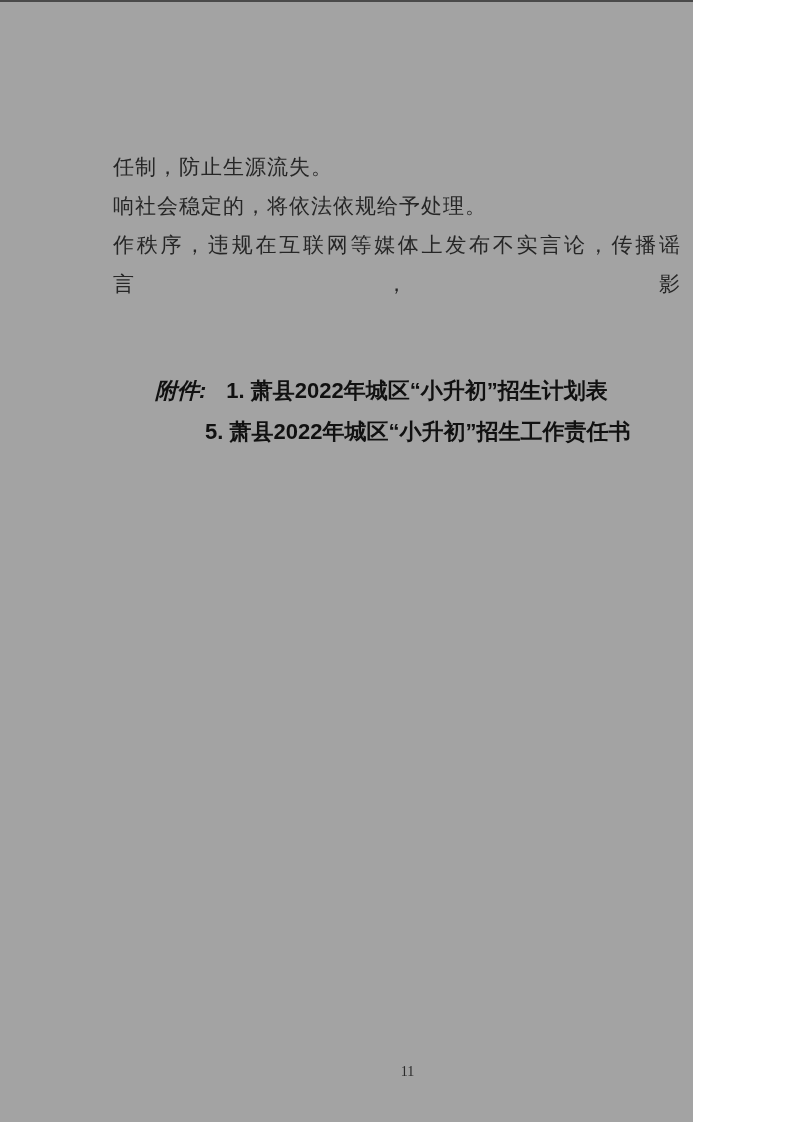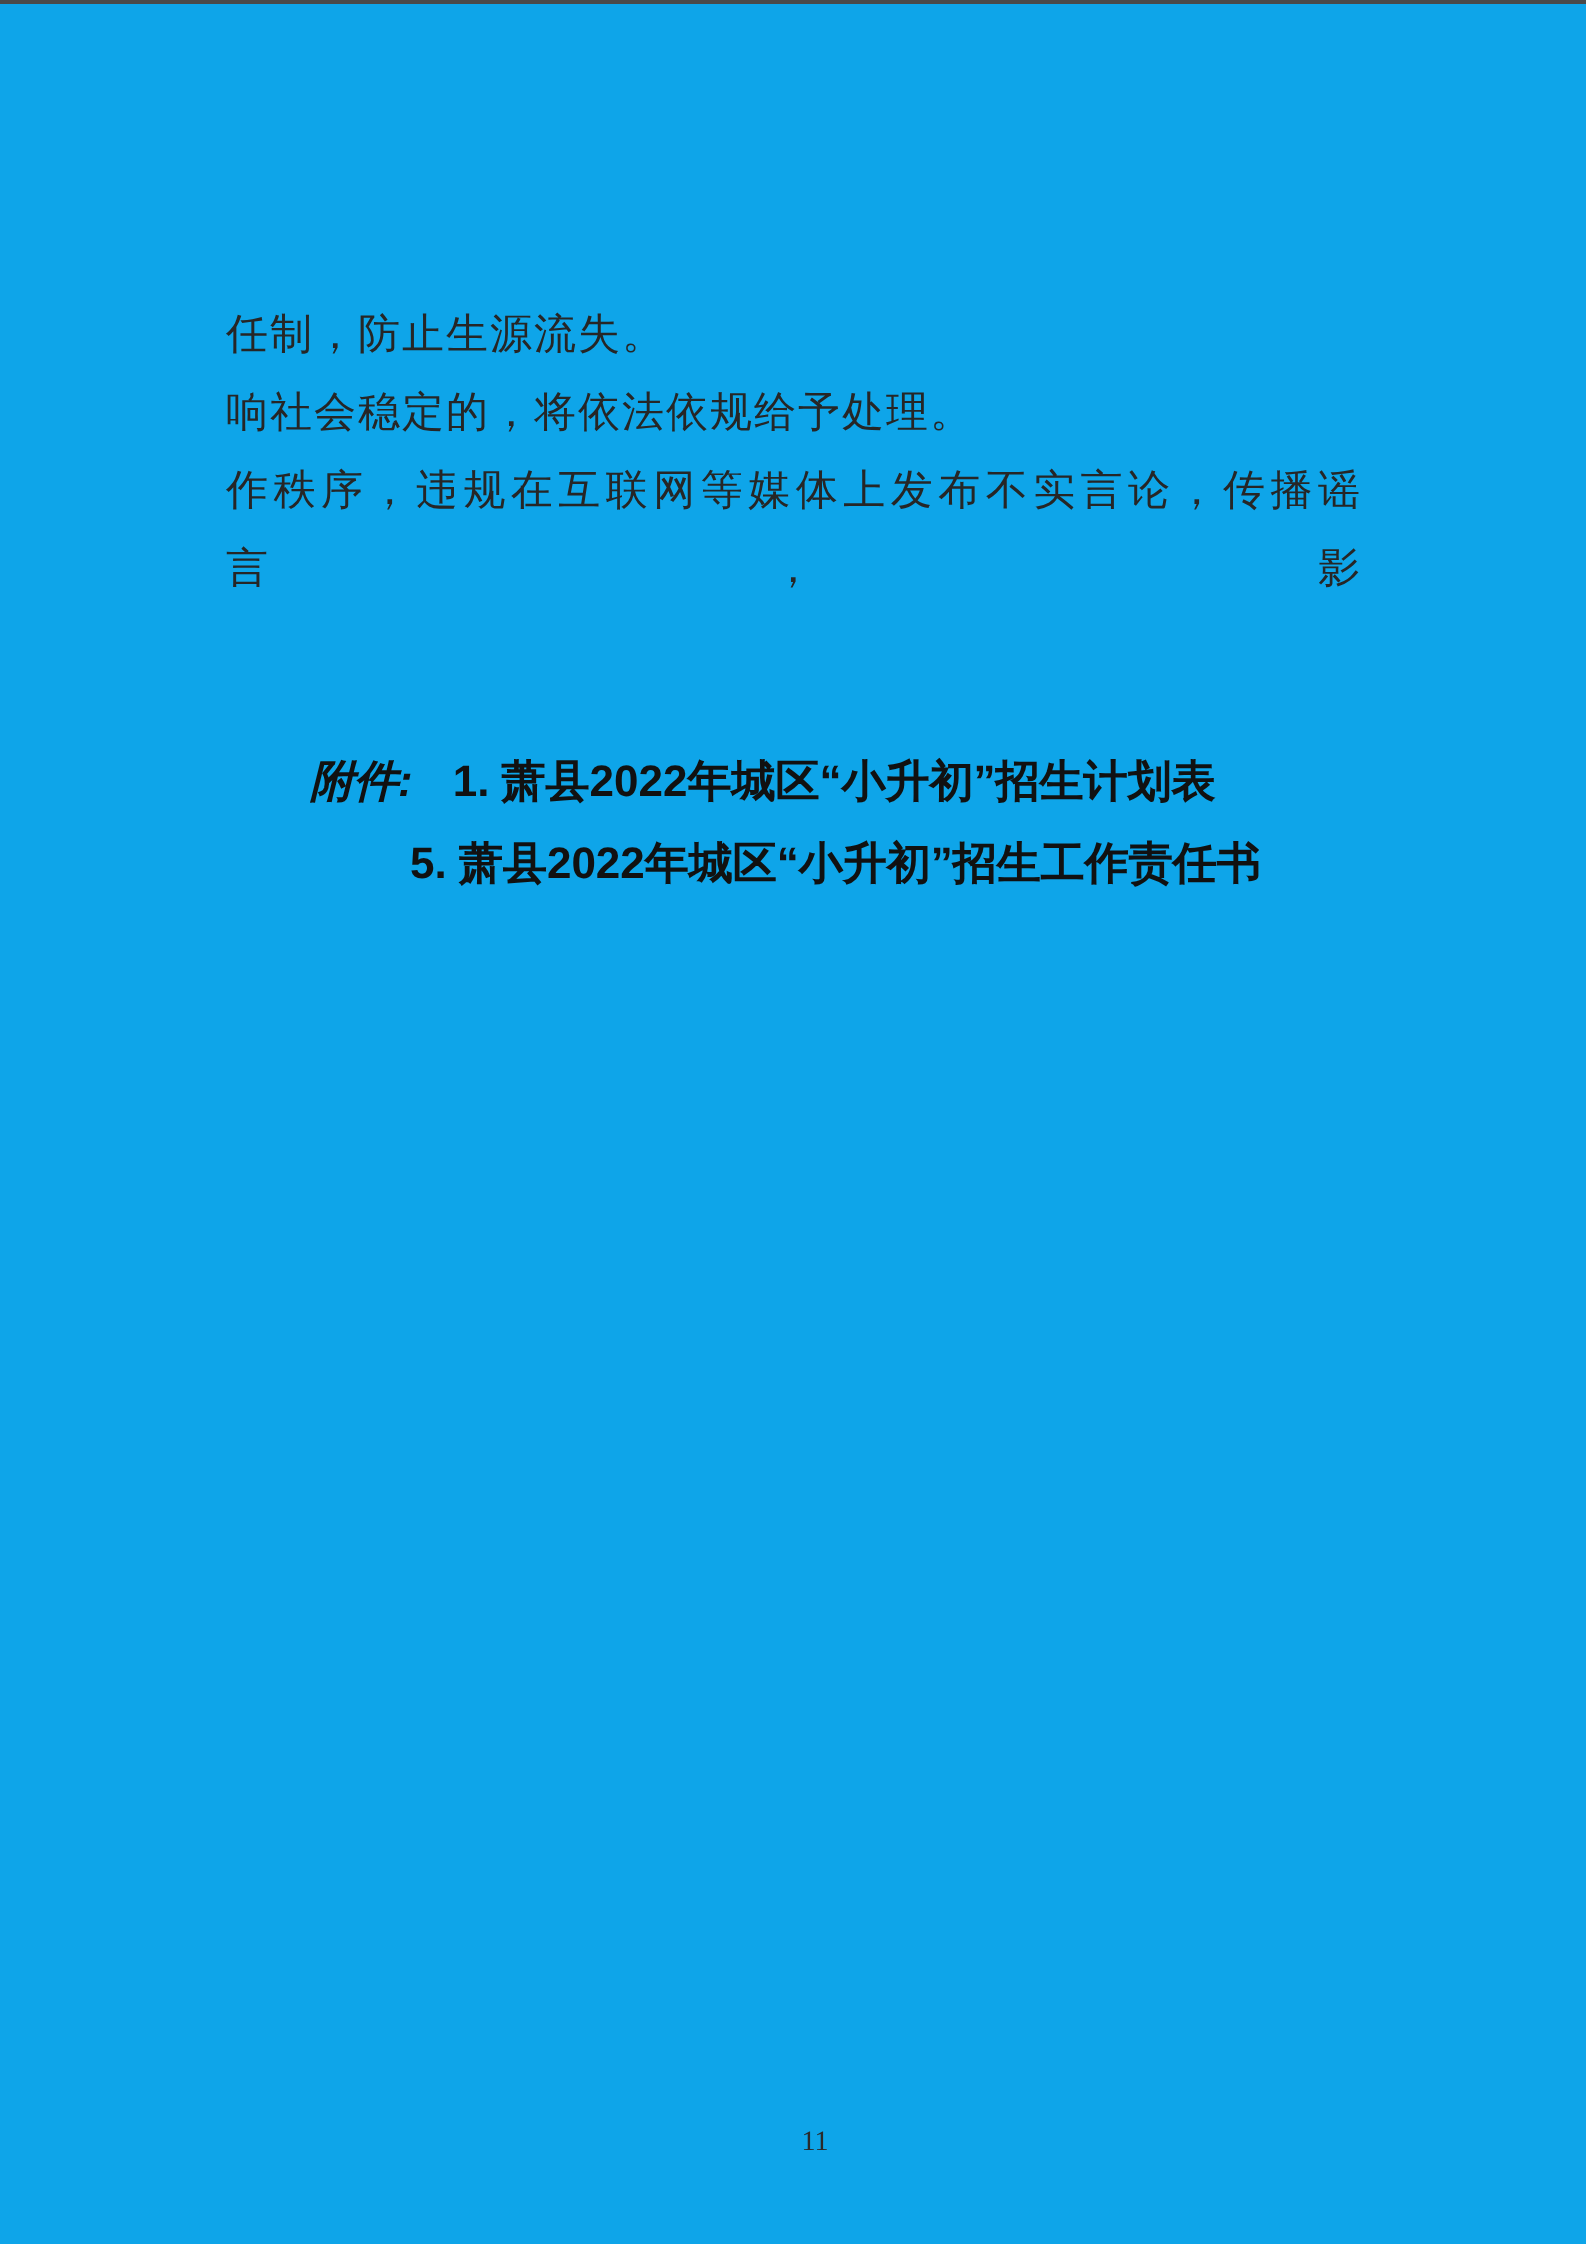--- a/index.html
+++ b/index.html
@@ -2,23 +2,23 @@
 <html><head>
 <meta charset="utf-8">
 <style>
   html, body {
     margin: 0;
     padding: 0;
     background: #ffffff;
   }
   .page {
     position: relative;
-    width: 793px;
+    width: 693px;
     height: 1122px;
-    background: #0ea5e9;
+    background: #a3a3a3;
     overflow: hidden;
     font-family: "Liberation Serif", "DejaVu Serif", serif;
   }
   .page-top-edge {
     position: absolute;
     top: 0;
     left: 0;
     width: 793px;
     height: 2px;
     background: #4a4a4a;

